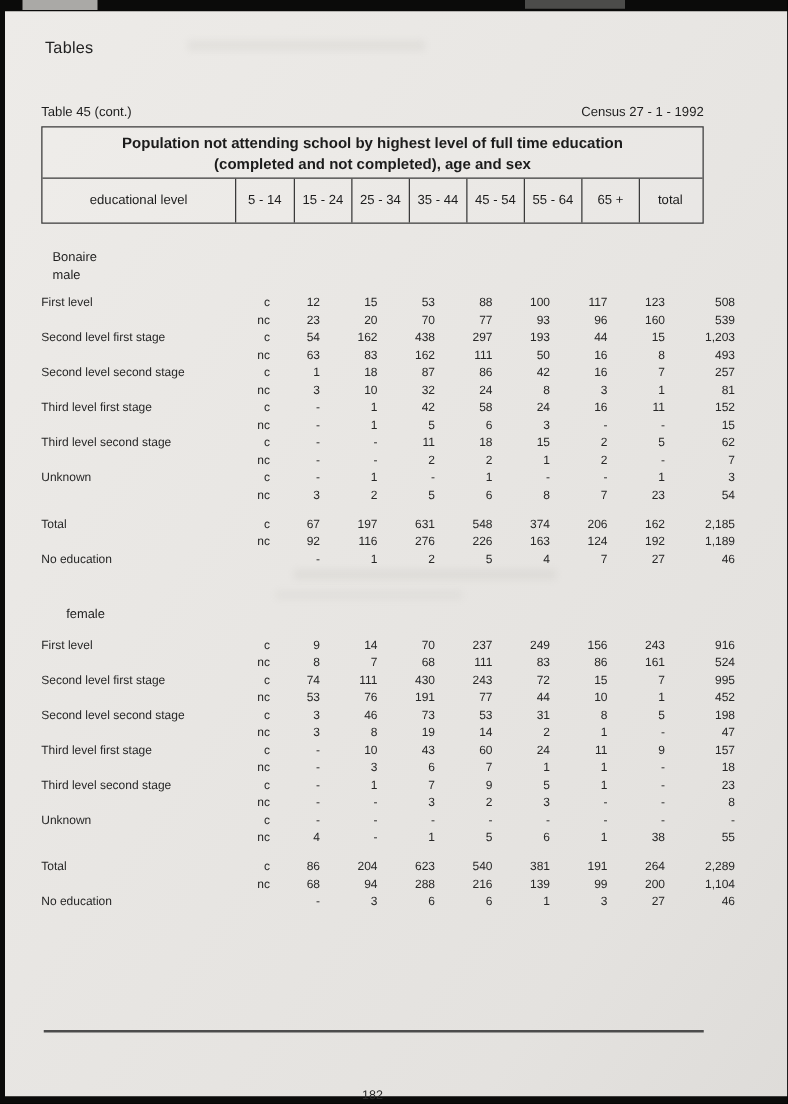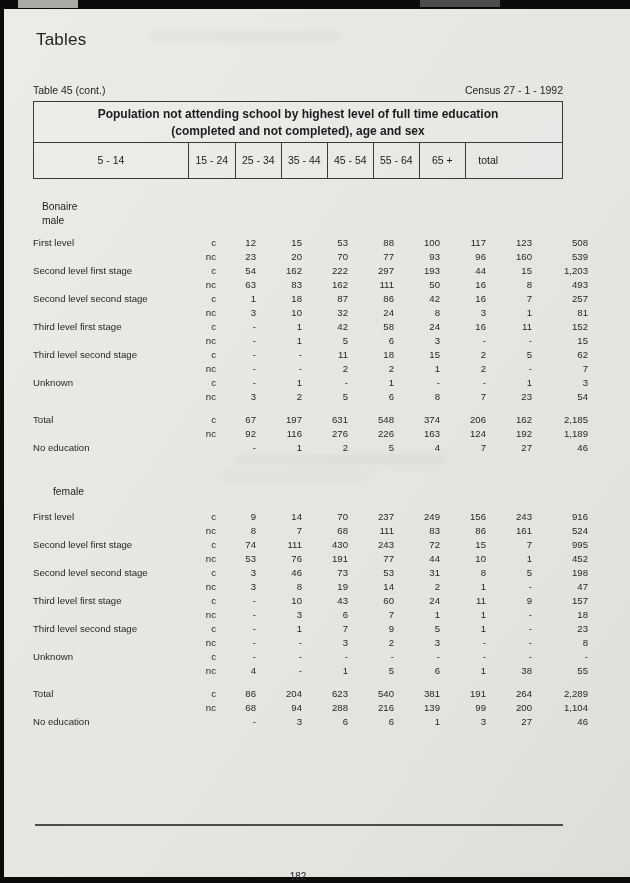--- a/index.html
+++ b/index.html
@@ -8,21 +8,21 @@
     background:#0b0b0a;
     font-family:"Liberation Sans",sans-serif;
   }
   .paper{
     position:absolute;left:4px;top:9px;width:626px;height:868px;
     background:linear-gradient(125deg,#edebe8 0%,#e8e6e3 45%,#e4e2df 80%,#dedcd9 100%);
   }
   .artifact{position:absolute;background:#98978f;opacity:.10;filter:blur(3px);border-radius:2px;}
   .top-notch{position:absolute;background:#c7c6c2;opacity:.85;}
 
-  .page-header{position:absolute;left:36px;top:30px;font-size:17px;letter-spacing:.2px;color:#232323;}
+  .page-header{position:absolute;left:36px;top:30px;font-size:13px;letter-spacing:.2px;color:#232323;}
   .meta-row{position:absolute;left:33px;top:84px;width:530px;display:flex;justify-content:space-between;font-size:10.5px;color:#1e1e1e;}
 
   .table-box{position:absolute;left:33px;top:101px;width:530px;box-sizing:border-box;border:1.6px solid #3a3a3a;background:rgba(255,255,255,.10);}
   .title-block{padding:4px 0 3px;text-align:center;font-size:12px;line-height:16.5px;color:#1c1c1c;font-weight:bold;}
   .col-headers{display:grid;grid-template-columns:153.8px 47px 46px 46px 46px 46px 46px 46px 50px;border-top:1.6px solid #3a3a3a;}
   .hcell{height:35px;line-height:35px;text-align:center;font-size:10.5px;color:#1c1c1c;border-left:1.2px solid #3a3a3a;overflow:hidden;white-space:nowrap;}
   .hcell:first-child{border-left:none;}
 
   .data-area{position:absolute;left:33px;top:180px;width:530px;color:#242424;}
   .section-header{margin:20px 0 8px 9px;font-size:10.3px;line-height:14px;color:#1e1e1e;}
@@ -56,20 +56,21 @@
     <span>Table 45 (cont.)</span>
     <span>Census 27 - 1 - 1992</span>
   </div>
 
   <div class="table-box">
     <div class="title-block">
       <div>Population not attending school by highest level of full time education</div>
       <div>(completed and not completed), age and sex</div>
     </div>
     <div class="col-headers" id="col-headers">
+        <div class="hcell">educational level</div>
         <div class="hcell">5 - 14</div>
         <div class="hcell">15 - 24</div>
         <div class="hcell">25 - 34</div>
         <div class="hcell">35 - 44</div>
         <div class="hcell">45 - 54</div>
         <div class="hcell">55 - 64</div>
         <div class="hcell">65 +</div>
         <div class="hcell">total</div>
       </div>
   </div>
@@ -97,21 +98,21 @@
         <div class="cell num-cell">70</div>
         <div class="cell num-cell">77</div>
         <div class="cell num-cell">93</div>
         <div class="cell num-cell">96</div>
         <div class="cell num-cell">160</div>
         <div class="cell num-cell total-col">539</div>
         <div class="cell label-cell">Second level first stage</div>
         <div class="cell type-cell">c</div>
         <div class="cell num-cell">54</div>
         <div class="cell num-cell">162</div>
-        <div class="cell num-cell">222</div>
+        <div class="cell num-cell">438</div>
         <div class="cell num-cell">297</div>
         <div class="cell num-cell">193</div>
         <div class="cell num-cell">44</div>
         <div class="cell num-cell">15</div>
         <div class="cell num-cell total-col">1,203</div>
         <div class="cell label-cell"></div>
         <div class="cell type-cell">nc</div>
         <div class="cell num-cell">63</div>
         <div class="cell num-cell">83</div>
         <div class="cell num-cell">162</div>

